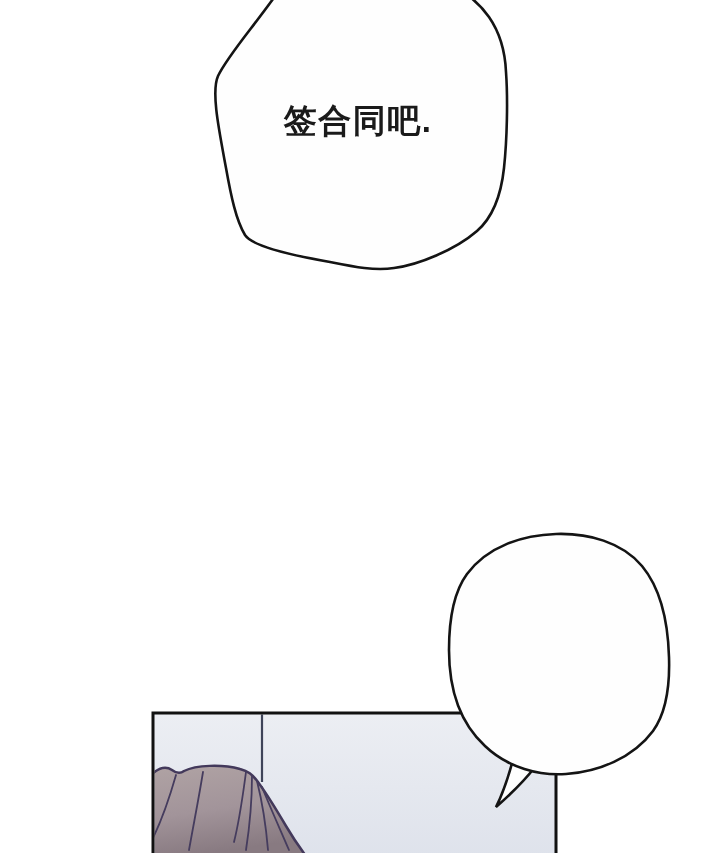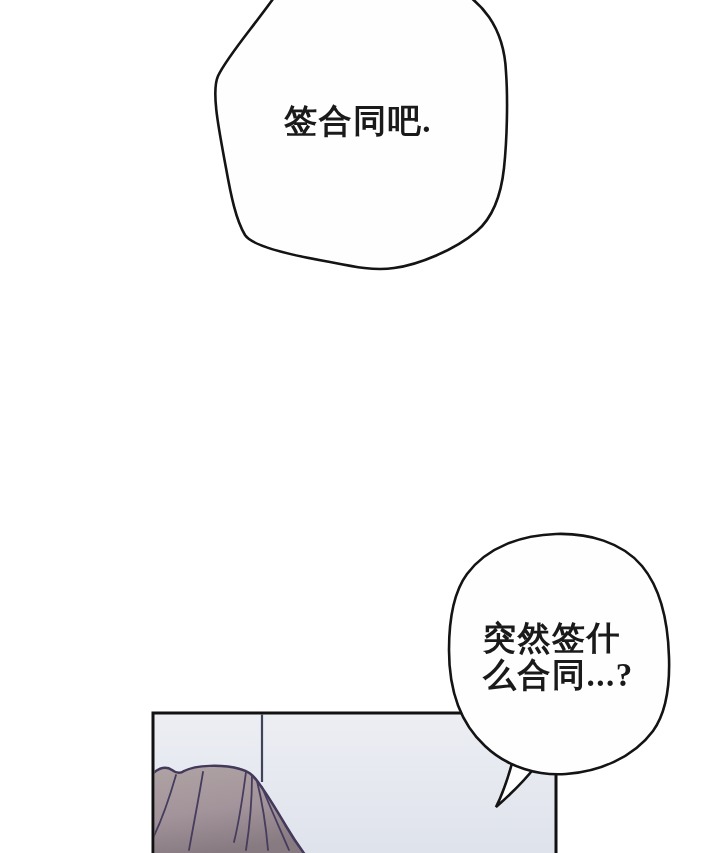--- a/index.html
+++ b/index.html
@@ -10,21 +10,21 @@
     overflow:hidden;
     font-family:"Liberation Sans",sans-serif;
   }
   .page svg{position:absolute;left:0;top:0;}
   .dialogue{
     position:absolute;
     color:#1a1a1a;
     font-weight:700;
     font-size:33px;
     letter-spacing:1.5px;
-    font-family:Liberation Serif, serif;
+    font-family:Liberation Sans, sans-serif;
   }
   .dialogue-top{
     left:358px;top:121px;
     transform:translate(-50%,-50%);
     white-space:nowrap;
   }
   .dialogue-bottom{
     left:483px;top:620px;
     line-height:37px;
     white-space:nowrap;
@@ -101,18 +101,14 @@
                C 492,218 501,196 504,168
                C 507,140 508,100 506,72
                C 505,48 498,30 489,17
                C 480,4 468,-5 460,-10
                L 460,-26 L 278,-26 Z" fill="#fefefe" stroke="#141414" stroke-width="2.6"></path>
     </g>
   </svg>
 
   <div class="dialogue dialogue-top">签合同吧.</div>
 
-  <div class="dialogue dialogue-bottom">
-    <div>突然签什</div>
-    <div>么合同...?</div>
-  </div>
 
 </div>
 
 </body></html>

